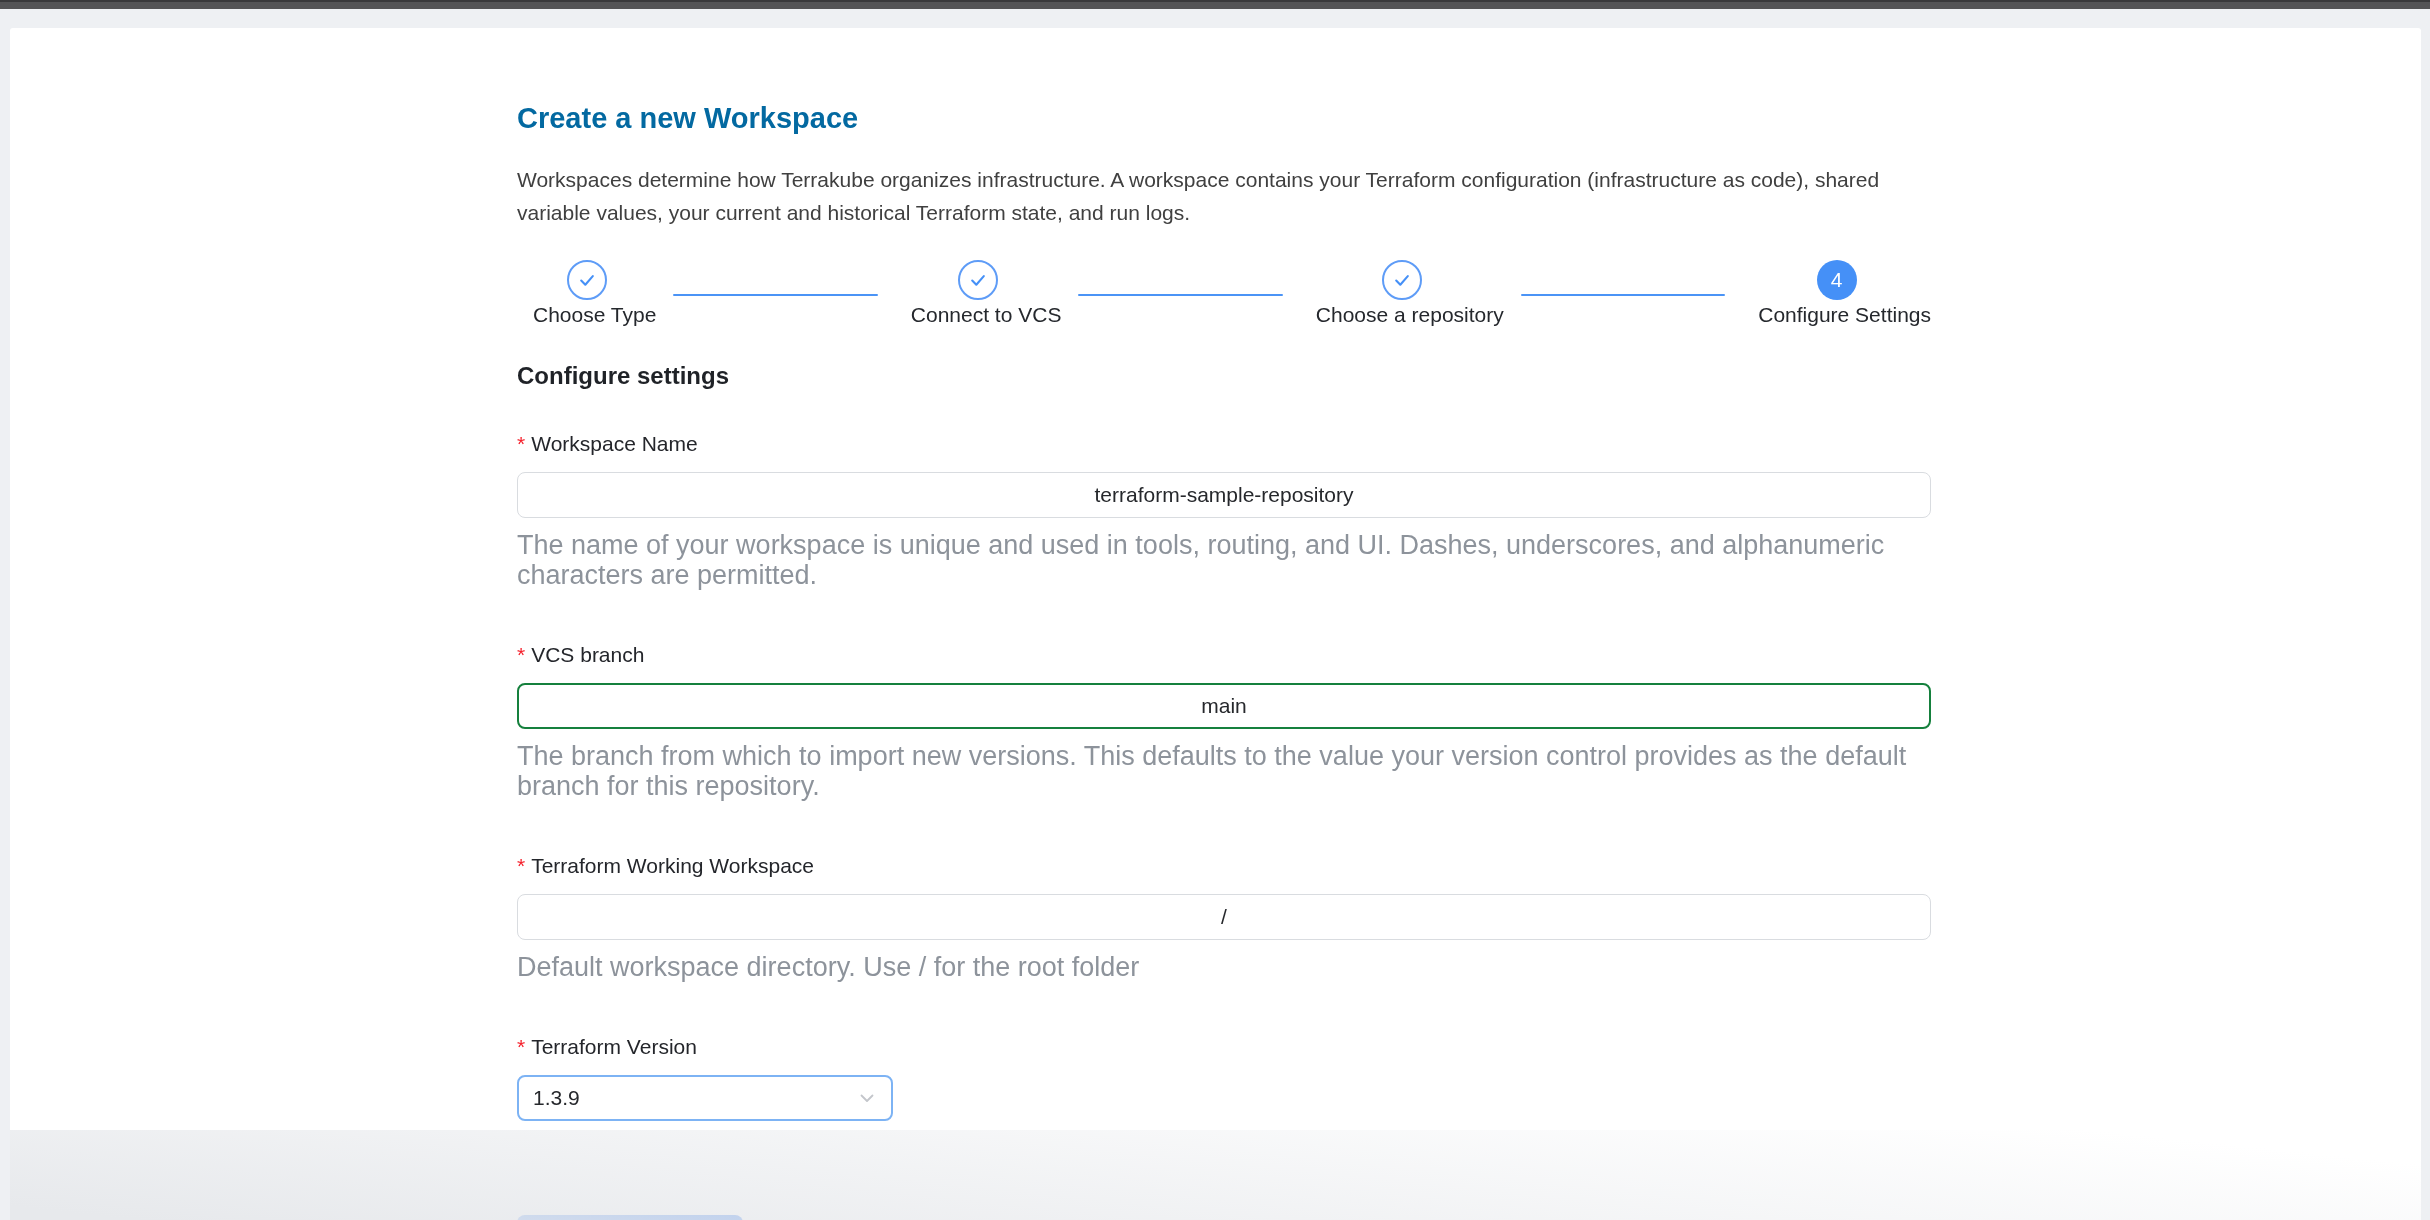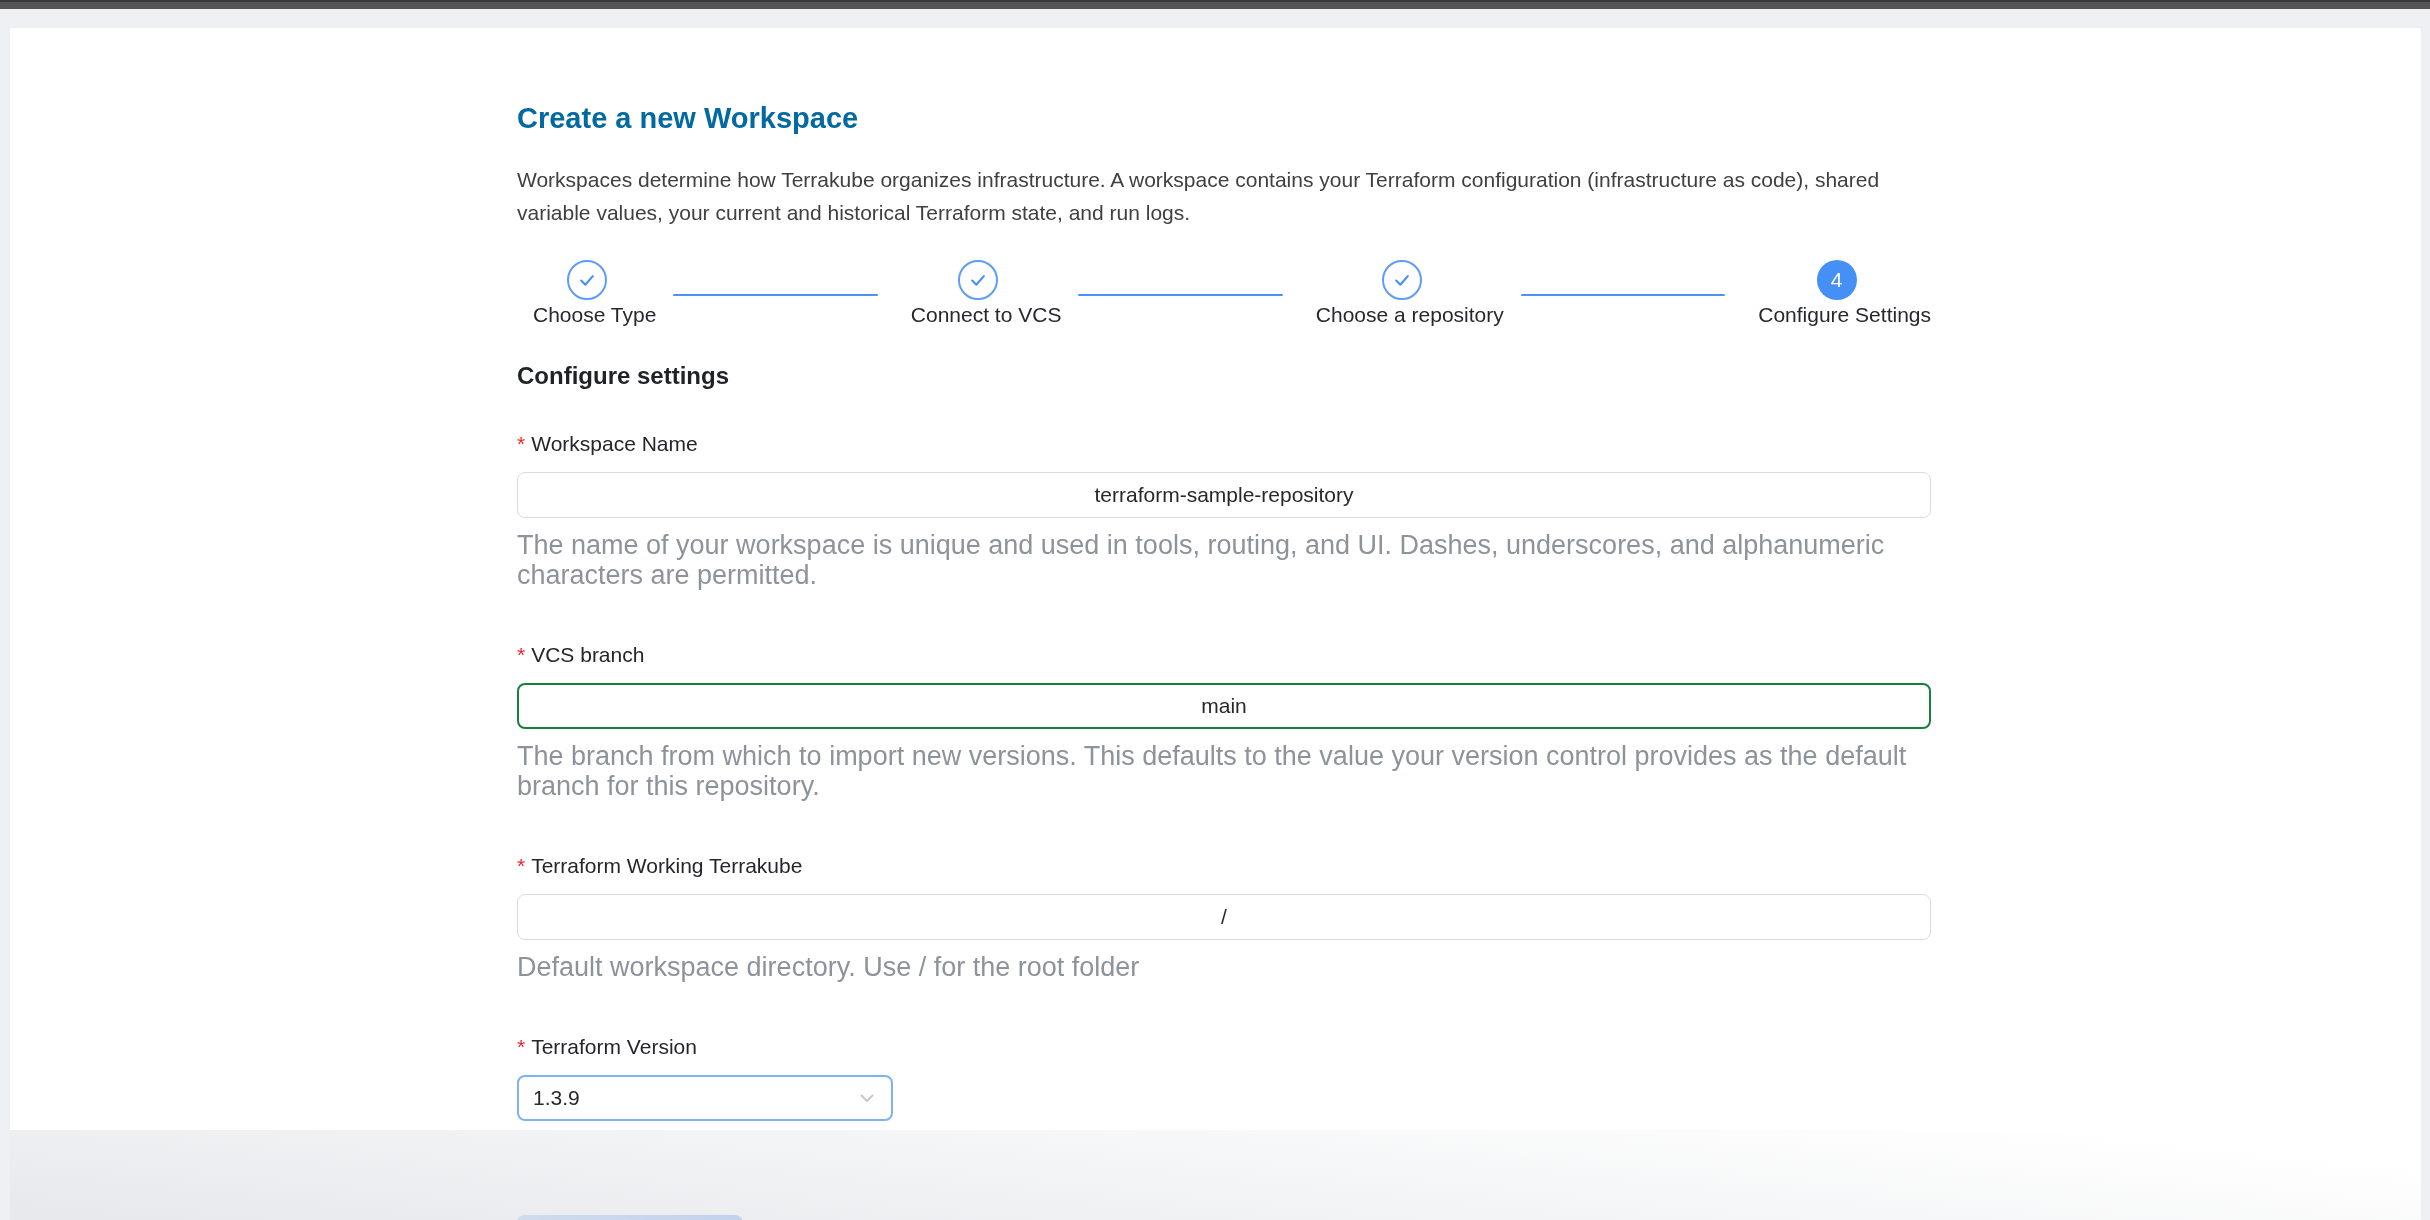--- a/index.html
+++ b/index.html
@@ -185,21 +185,21 @@
       <div class="help">The name of your workspace is unique and used in tools, routing, and UI. Dashes, underscores, and alphanumeric characters are permitted.</div>
     </div>
 
     <div class="field">
       <label class="field-label"><span class="req">*</span><span>VCS branch</span></label>
       <input class="text-input focused" type="text" value="main" style="">
       <div class="help">The branch from which to import new versions. This defaults to the value your version control provides as the default branch for this repository.</div>
     </div>
 
     <div class="field">
-      <label class="field-label"><span class="req">*</span><span>Terraform Working Terrakube</span></label>
+      <label class="field-label"><span class="req">*</span><span>Terraform Working Workspace</span></label>
       <input class="text-input" type="text" value="/" style="">
       <div class="help">Default workspace directory. Use / for the root folder</div>
     </div>
 
     <div class="field">
       <label class="field-label"><span class="req">*</span><span>Terraform Version</span></label>
       <div class="select">
         <span class="select-value">1.3.9</span>
         <span class="select-arrow">
           <svg width="20" height="20" viewBox="0 0 20 20">

